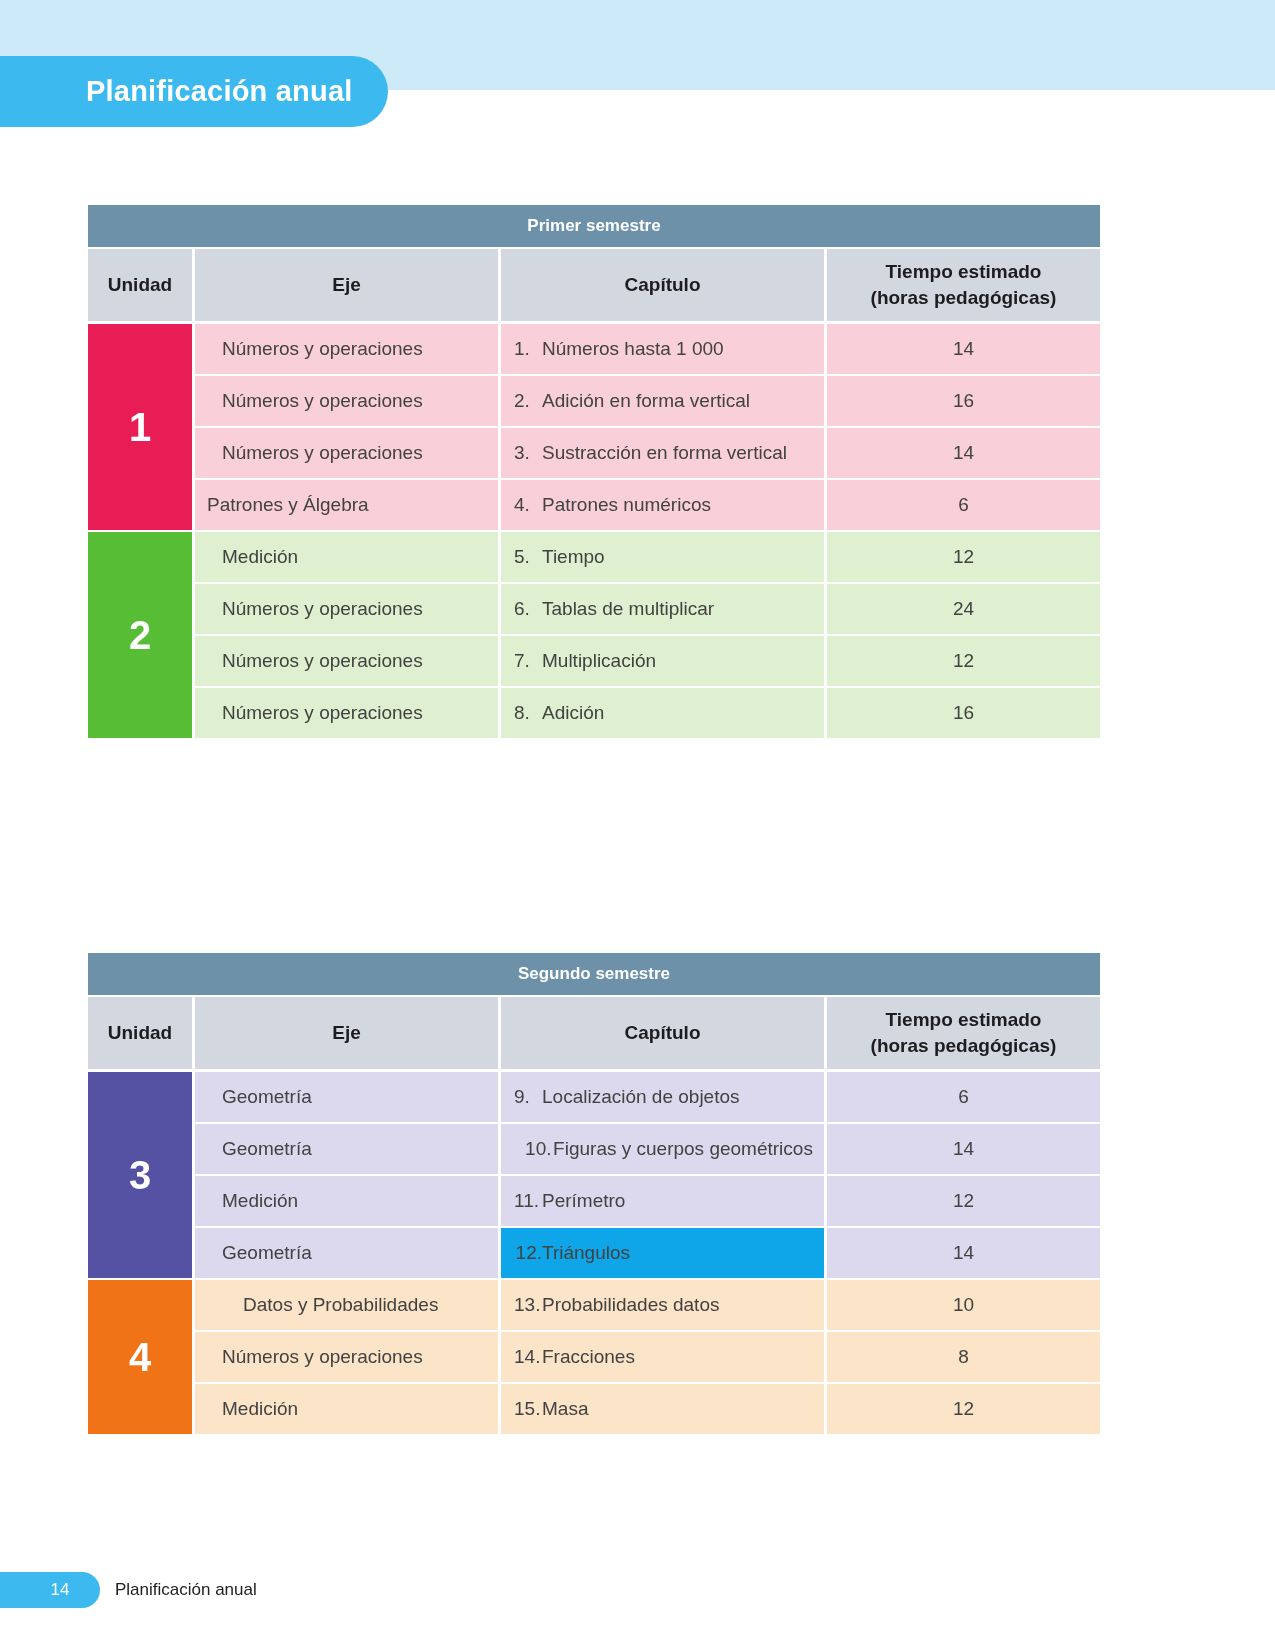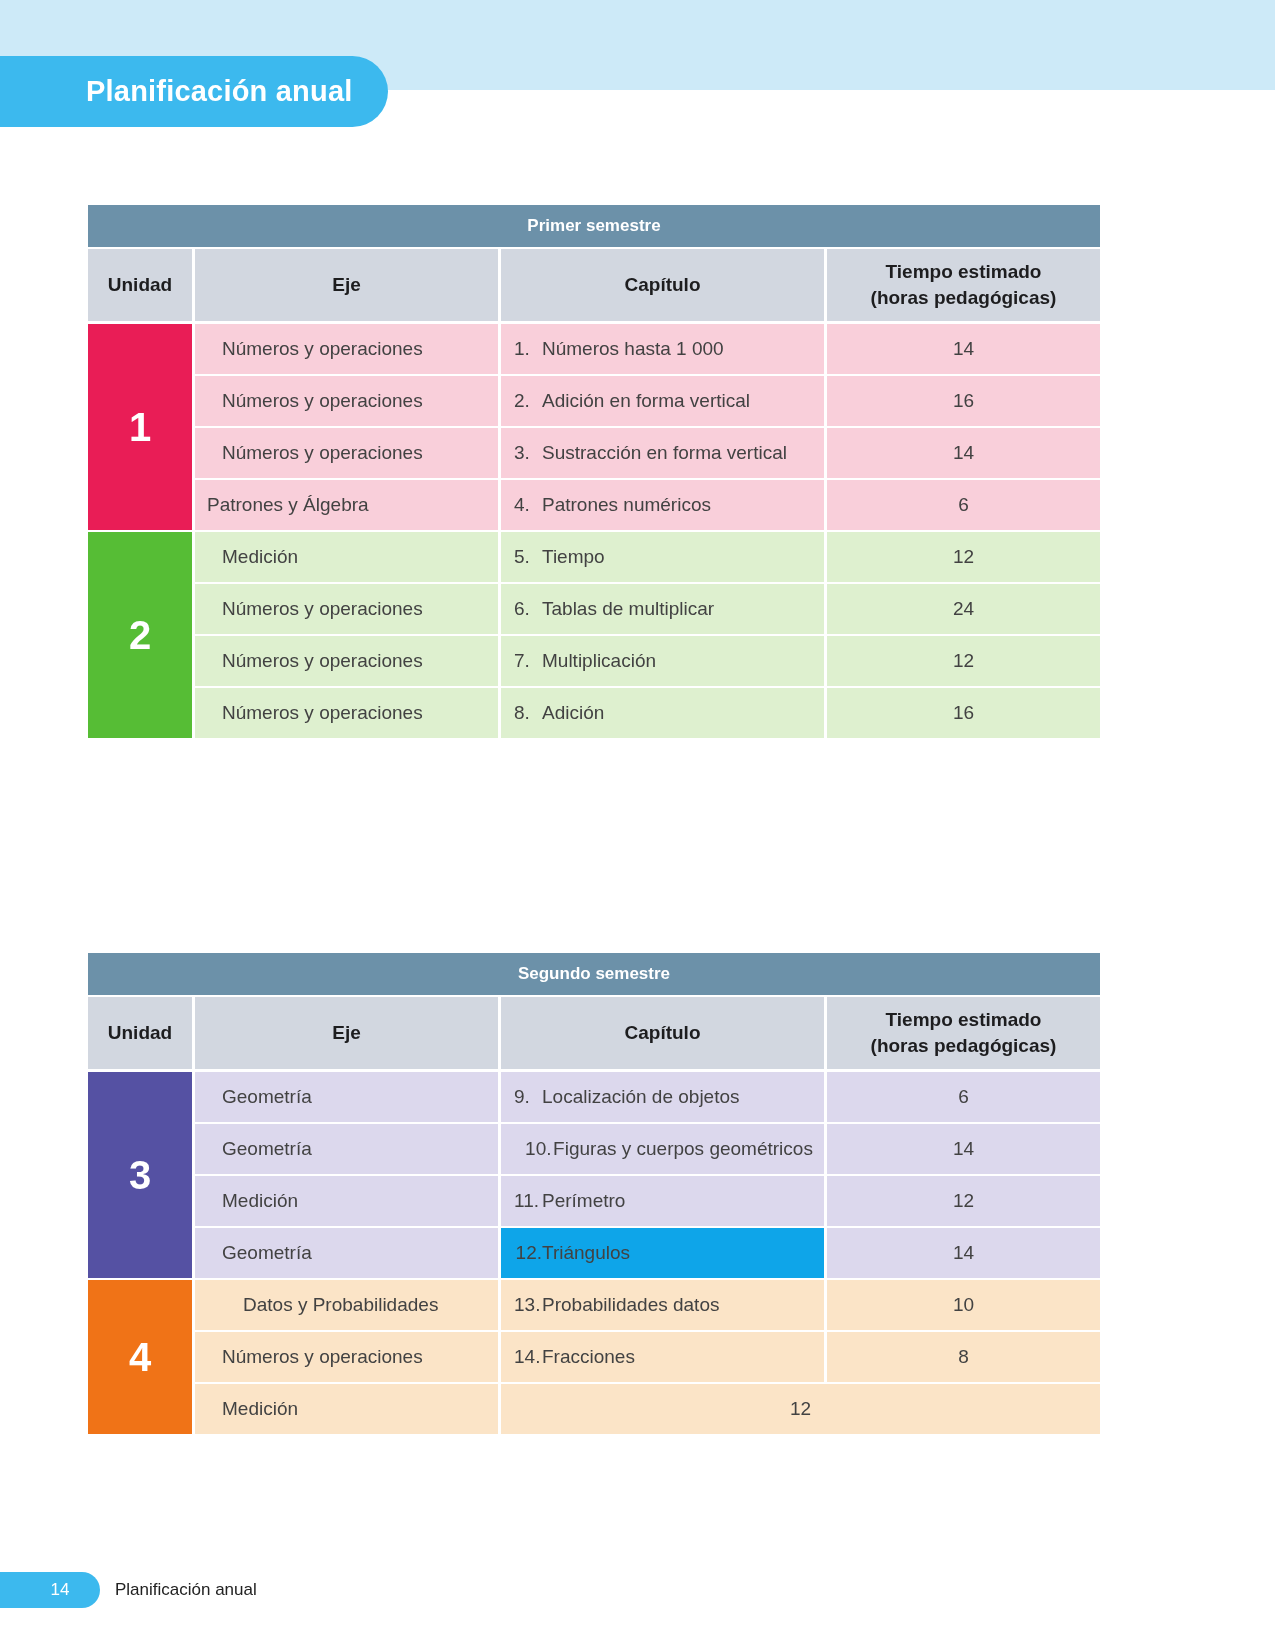--- a/index.html
+++ b/index.html
@@ -229,20 +229,24 @@
           <div class="t-row">
             <div class="cell eje" style="background: rgb(251, 228, 199);">Números y operaciones</div>
             <div class="cell cap" style="background: rgb(251, 228, 199);">
               <span class="chap-num">14.</span>
               <span>Fracciones</span>
             </div>
             <div class="cell horas" style="background: rgb(251, 228, 199);">8</div>
           </div>
           <div class="t-row">
             <div class="cell eje" style="background: rgb(251, 228, 199);">Medición</div>
+            <div class="cell cap" style="background: rgb(251, 228, 199);">
+              <span class="chap-num">15.</span>
+              <span>Masa</span>
+            </div>
             <div class="cell horas" style="background: rgb(251, 228, 199);">12</div>
           </div>
         </div>
       </div>
     </section>
   </div>
 
 <div class="footer-pill">
   <span>14</span>
 </div>

